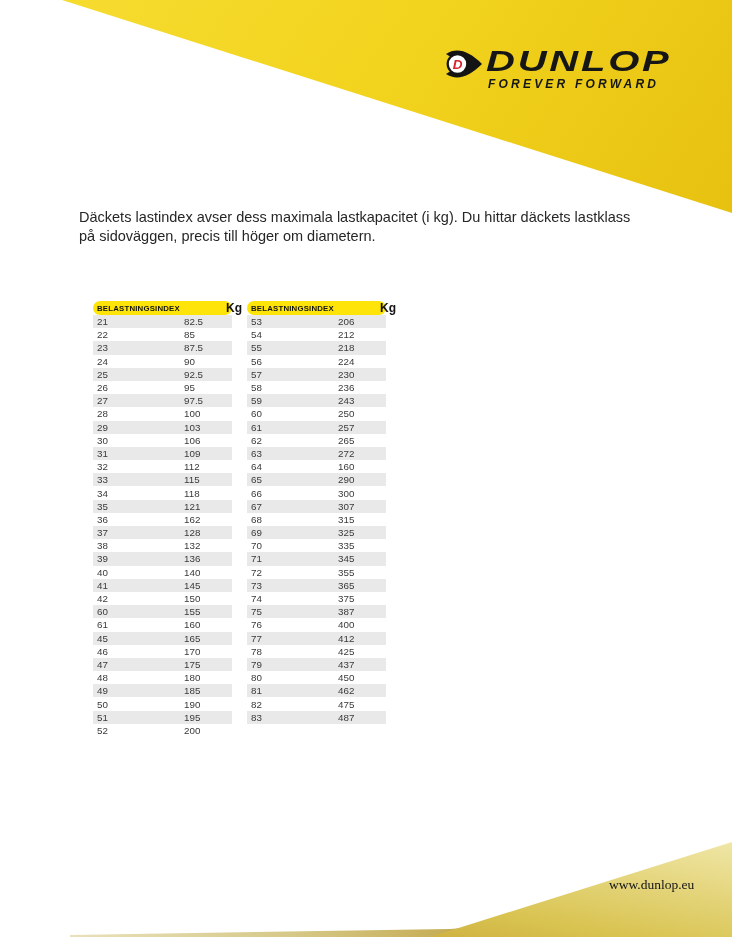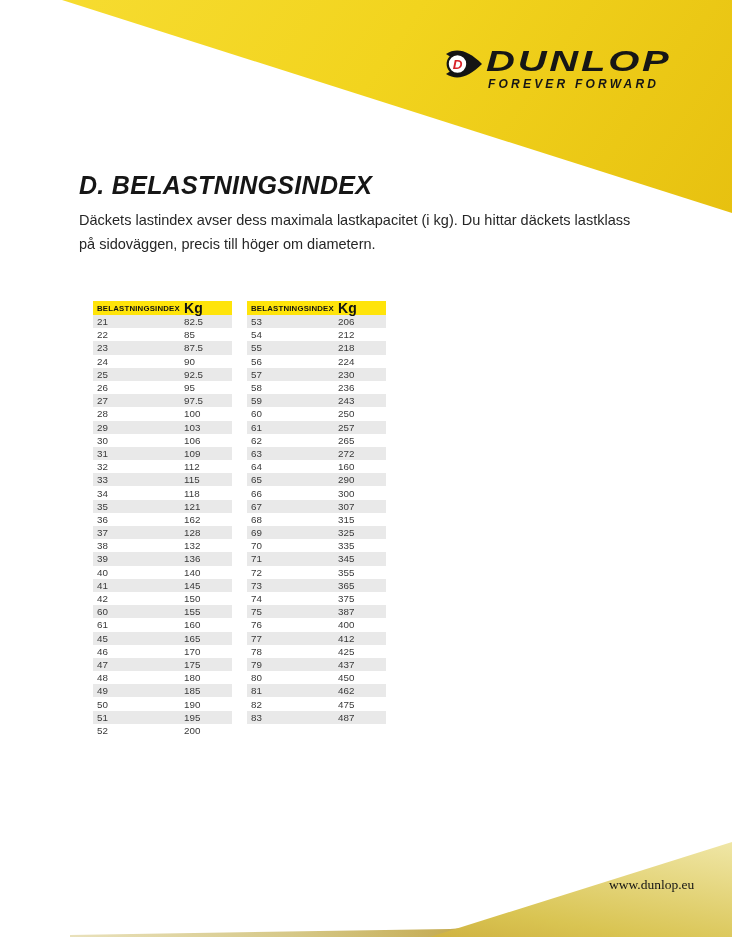--- a/index.html
+++ b/index.html
@@ -14,33 +14,33 @@
   
   .roundel{position:absolute;left:445px;top:47px;width:38px;height:34px;}
   .brand{position:absolute;left:486px;top:45px;font-size:29px;font-weight:bold;font-style:italic;
     letter-spacing:2px;color:#161616;transform:scaleX(1.38);transform-origin:0 0;white-space:nowrap;}
   .tagline{position:absolute;left:488px;top:77px;font-size:12px;font-weight:bold;font-style:italic;
     letter-spacing:3.2px;color:#161616;white-space:nowrap;}
 
   
   .title{position:absolute;left:79px;top:171px;margin:0;font-size:25px;font-weight:bold;
     font-style:italic;color:#161616;letter-spacing:0.3px;}
-  .para{position:absolute;left:79px;width:600px;margin:0;font-size:14.5px;line-height:24px;
+  .para{position:absolute;left:79px;width:600px;margin:0;font-size:14.5px;line-height:19px;
     color:#262626;white-space:pre-line;}
   .para1{top:208px;}
   .para2{top:259px;}
 
   
   .dtable{position:absolute;top:301px;width:139px;}
   .dtable.left{left:93px;}
   .dtable.right{left:247px;}
   .thead{height:14px;background:#ffe40a;display:flex;align-items:center;
-    font-weight:bold;font-size:7.8px;letter-spacing:0.2px;color:#131313;}
+    font-weight:bold;font-size:7.8px;letter-spacing:0.2px;color:#131313;border-radius:7px;}
   .thead .c1{flex:0 0 87px;padding-left:4px;white-space:nowrap;}
-  .thead .c2{font-size:14px;}
+  .thead .c2{font-size:12px;margin-left:42px;}
   .row{height:13.2px;display:flex;align-items:center;font-size:9.8px;color:#3a3a3a;background:#ffffff;}
   .tbody .row:nth-child(odd){background:#e9e9e9;}
   .row .c1{flex:0 0 87px;padding-left:4px;}
 
   
   .bottom-strip{position:absolute;left:0;top:905px;width:732px;height:32px;z-index:1;
     background:linear-gradient(90deg,#efe9cc 0%,#d6c887 40%,#bb9c35 75%,#b0891f 100%);
     clip-path:polygon(70px 30px,450px 24px,732px 3px,732px 32px,70px 32px);}
   .gold-tri{position:absolute;left:0;top:840px;width:732px;height:97px;z-index:2;
     background:linear-gradient(190deg,#f0e7a8 0%,#d9c452 50%,#bd9021 100%);
@@ -56,21 +56,20 @@
   <div class="top-band"></div>
 
   <svg class="roundel" viewBox="0 0 38 34" xmlns="http://www.w3.org/2000/svg">
     <path d="M1,7 C12,0 24,4 37,17 C24,30 12,34 1,27 C6,24 10,21 12,17 C10,13 6,10 1,7 Z" fill="#141414"></path>
     <circle cx="12.5" cy="17" r="9.8" fill="#ffffff" stroke="#141414" stroke-width="2.2"></circle>
     <text x="12.5" y="21.8" text-anchor="middle" font-family="Liberation Sans, sans-serif" font-size="13.5" font-weight="bold" font-style="italic" fill="#d8232a">D</text>
   </svg>
   <div class="brand">DUNLOP</div>
   <div class="tagline">FOREVER FORWARD</div>
 
-  <h1 class="title">D. BELASTNINGSINDEX</h1>
 
   <p class="para para1">Däckets lastindex avser dess maximala lastkapacitet (i kg). Du hittar däckets lastklass
 på sidoväggen, precis till höger om diametern.</p>
 
   <div class="dtable left">
     <div class="thead">
       <span class="c1">BELASTNINGSINDEX</span>
       <span class="c2">Kg</span>
     </div>
     <div class="tbody">

